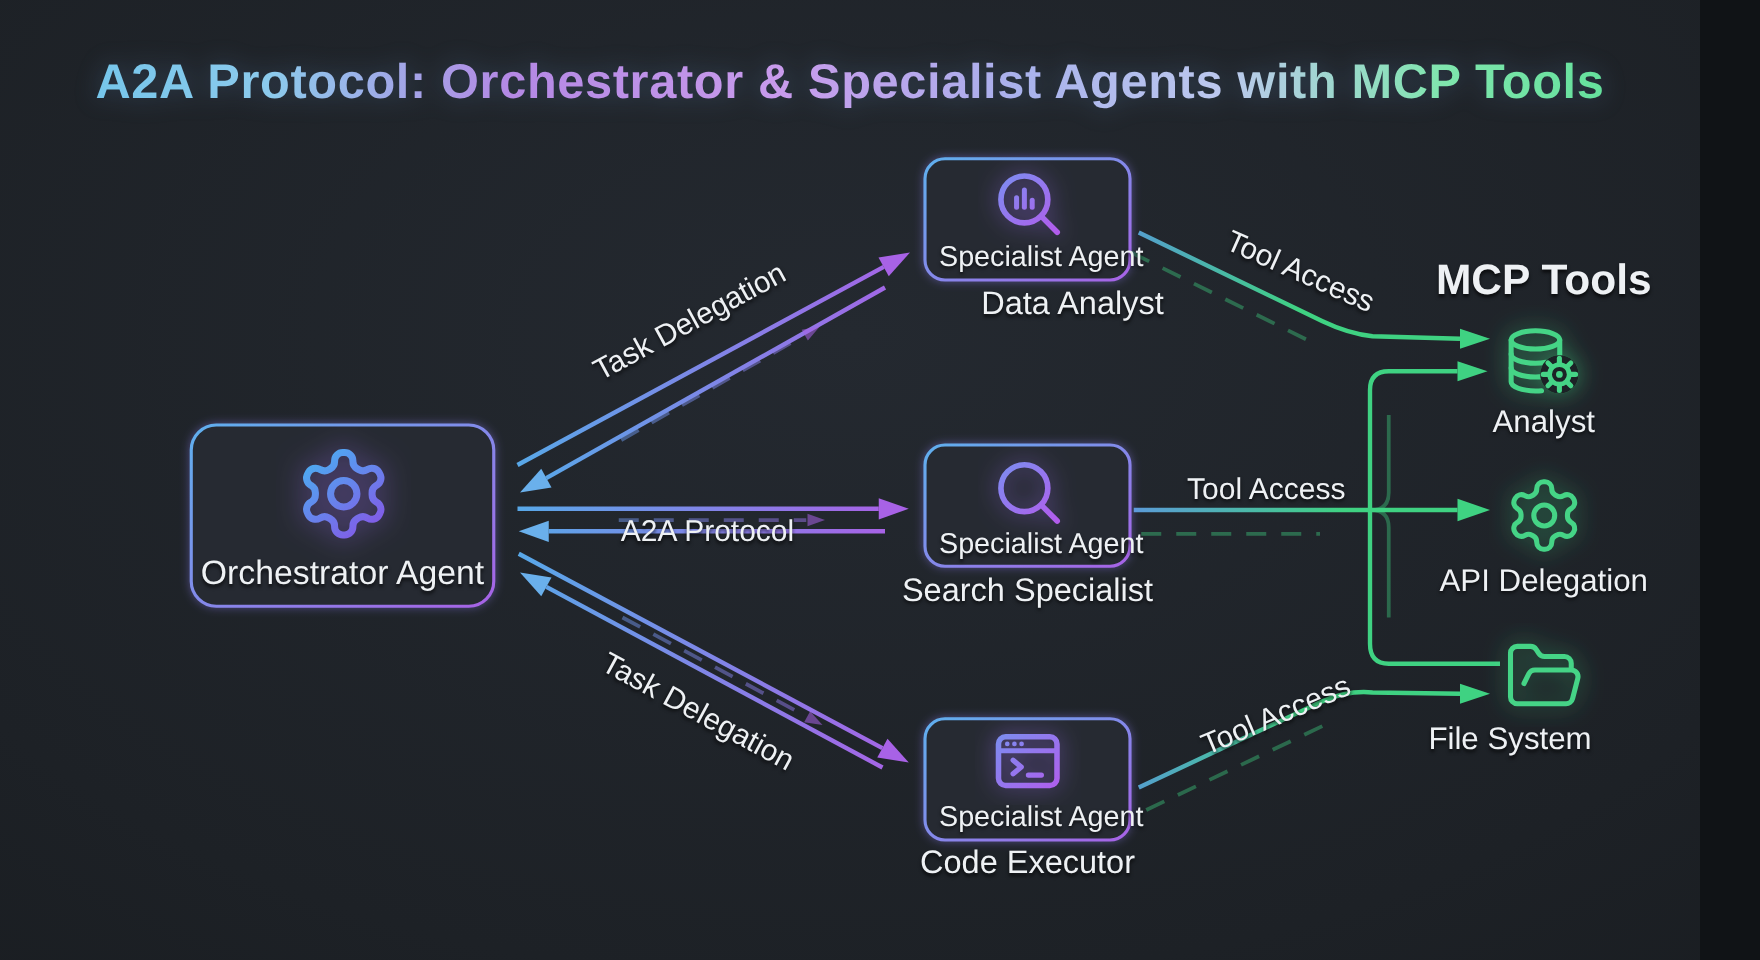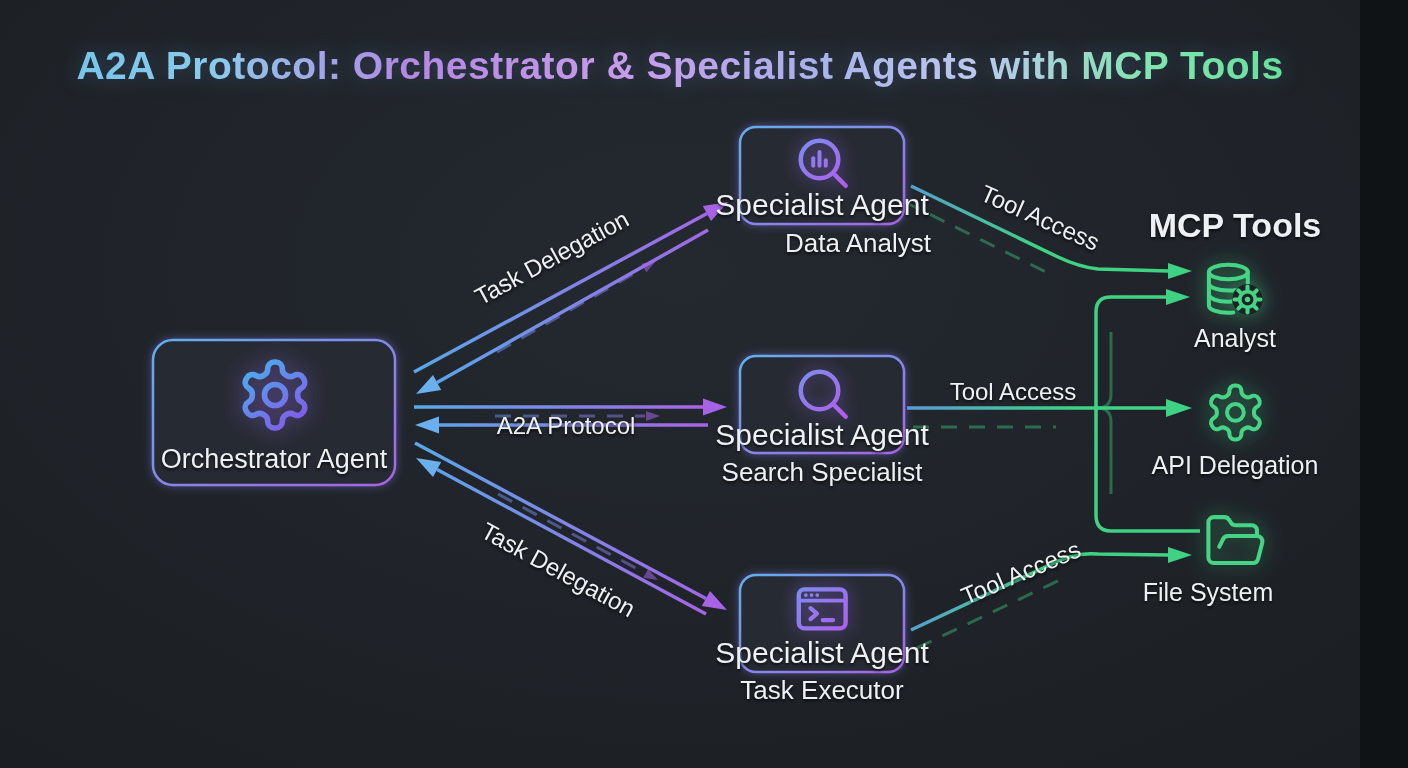--- a/index.html
+++ b/index.html
@@ -15,21 +15,21 @@
     -webkit-background-clip:text;background-clip:text;color:transparent;
     filter:drop-shadow(0 0 10px rgba(110,170,240,.25));
     white-space:nowrap;
   }
   .lbl{
     position:absolute;color:#eef1f4;white-space:nowrap;
     transform:translate(-50%,-50%);
     text-shadow:0 2px 3px rgba(0,0,0,.7);
   }
   .node-lbl{font-size:26px;}
-  .inbox-lbl{font-size:30px;}
+  .inbox-lbl{font-size:23px;margin-left:11px;}
   .role-lbl{font-size:26px;}
   .edge-lbl{font-size:24px;}
   .mcp-hdr{font-size:34px;font-weight:bold;}
   .tool-lbl{font-size:25px;}
   .rot-neg28{transform:translate(-50%,-50%) rotate(-28.5deg);}
   .rot-pos28{transform:translate(-50%,-50%) rotate(28.5deg);}
   .rot-pos24{transform:translate(-50%,-50%) rotate(24deg);}
   .rot-neg23{transform:translate(-50%,-50%) rotate(-23deg);}
   svg{position:absolute;top:0;left:0;}
 </style>
@@ -202,21 +202,21 @@
 
   <div class="lbl node-lbl" style="left:274px;top:459px;font-size:27px;">Orchestrator Agent</div>
 
   <div class="lbl inbox-lbl" style="left:822px;top:205px;">Specialist Agent</div>
   <div class="lbl role-lbl" style="left:822px;top:243px;margin-left:36px;">Data Analyst</div>
 
   <div class="lbl inbox-lbl" style="left:822px;top:435px;">Specialist Agent</div>
   <div class="lbl role-lbl" style="left:822px;top:472px;">Search Specialist</div>
 
   <div class="lbl inbox-lbl" style="left:822px;top:653px;">Specialist Agent</div>
-  <div class="lbl role-lbl" style="left:822px;top:690px;">Task Executor</div>
+  <div class="lbl role-lbl" style="left:822px;top:690px;">Code Executor</div>
 
   <div class="lbl mcp-hdr" style="left:1235px;top:225px;">MCP Tools</div>
   <div class="lbl tool-lbl" style="left:1235px;top:338px;">Analyst</div>
   <div class="lbl tool-lbl" style="left:1235px;top:465px;">API Delegation</div>
   <div class="lbl tool-lbl" style="left:1208px;top:592px;">File System</div>
 
   <div class="lbl edge-lbl rot-neg28" style="left:552px;top:258px;">Task Delegation</div>
   <div class="lbl edge-lbl" style="left:566px;top:390px;margin-top:36px;">A2A Protocol</div>
   <div class="lbl edge-lbl rot-pos28" style="left:558px;top:570px;">Task Delegation</div>
 

